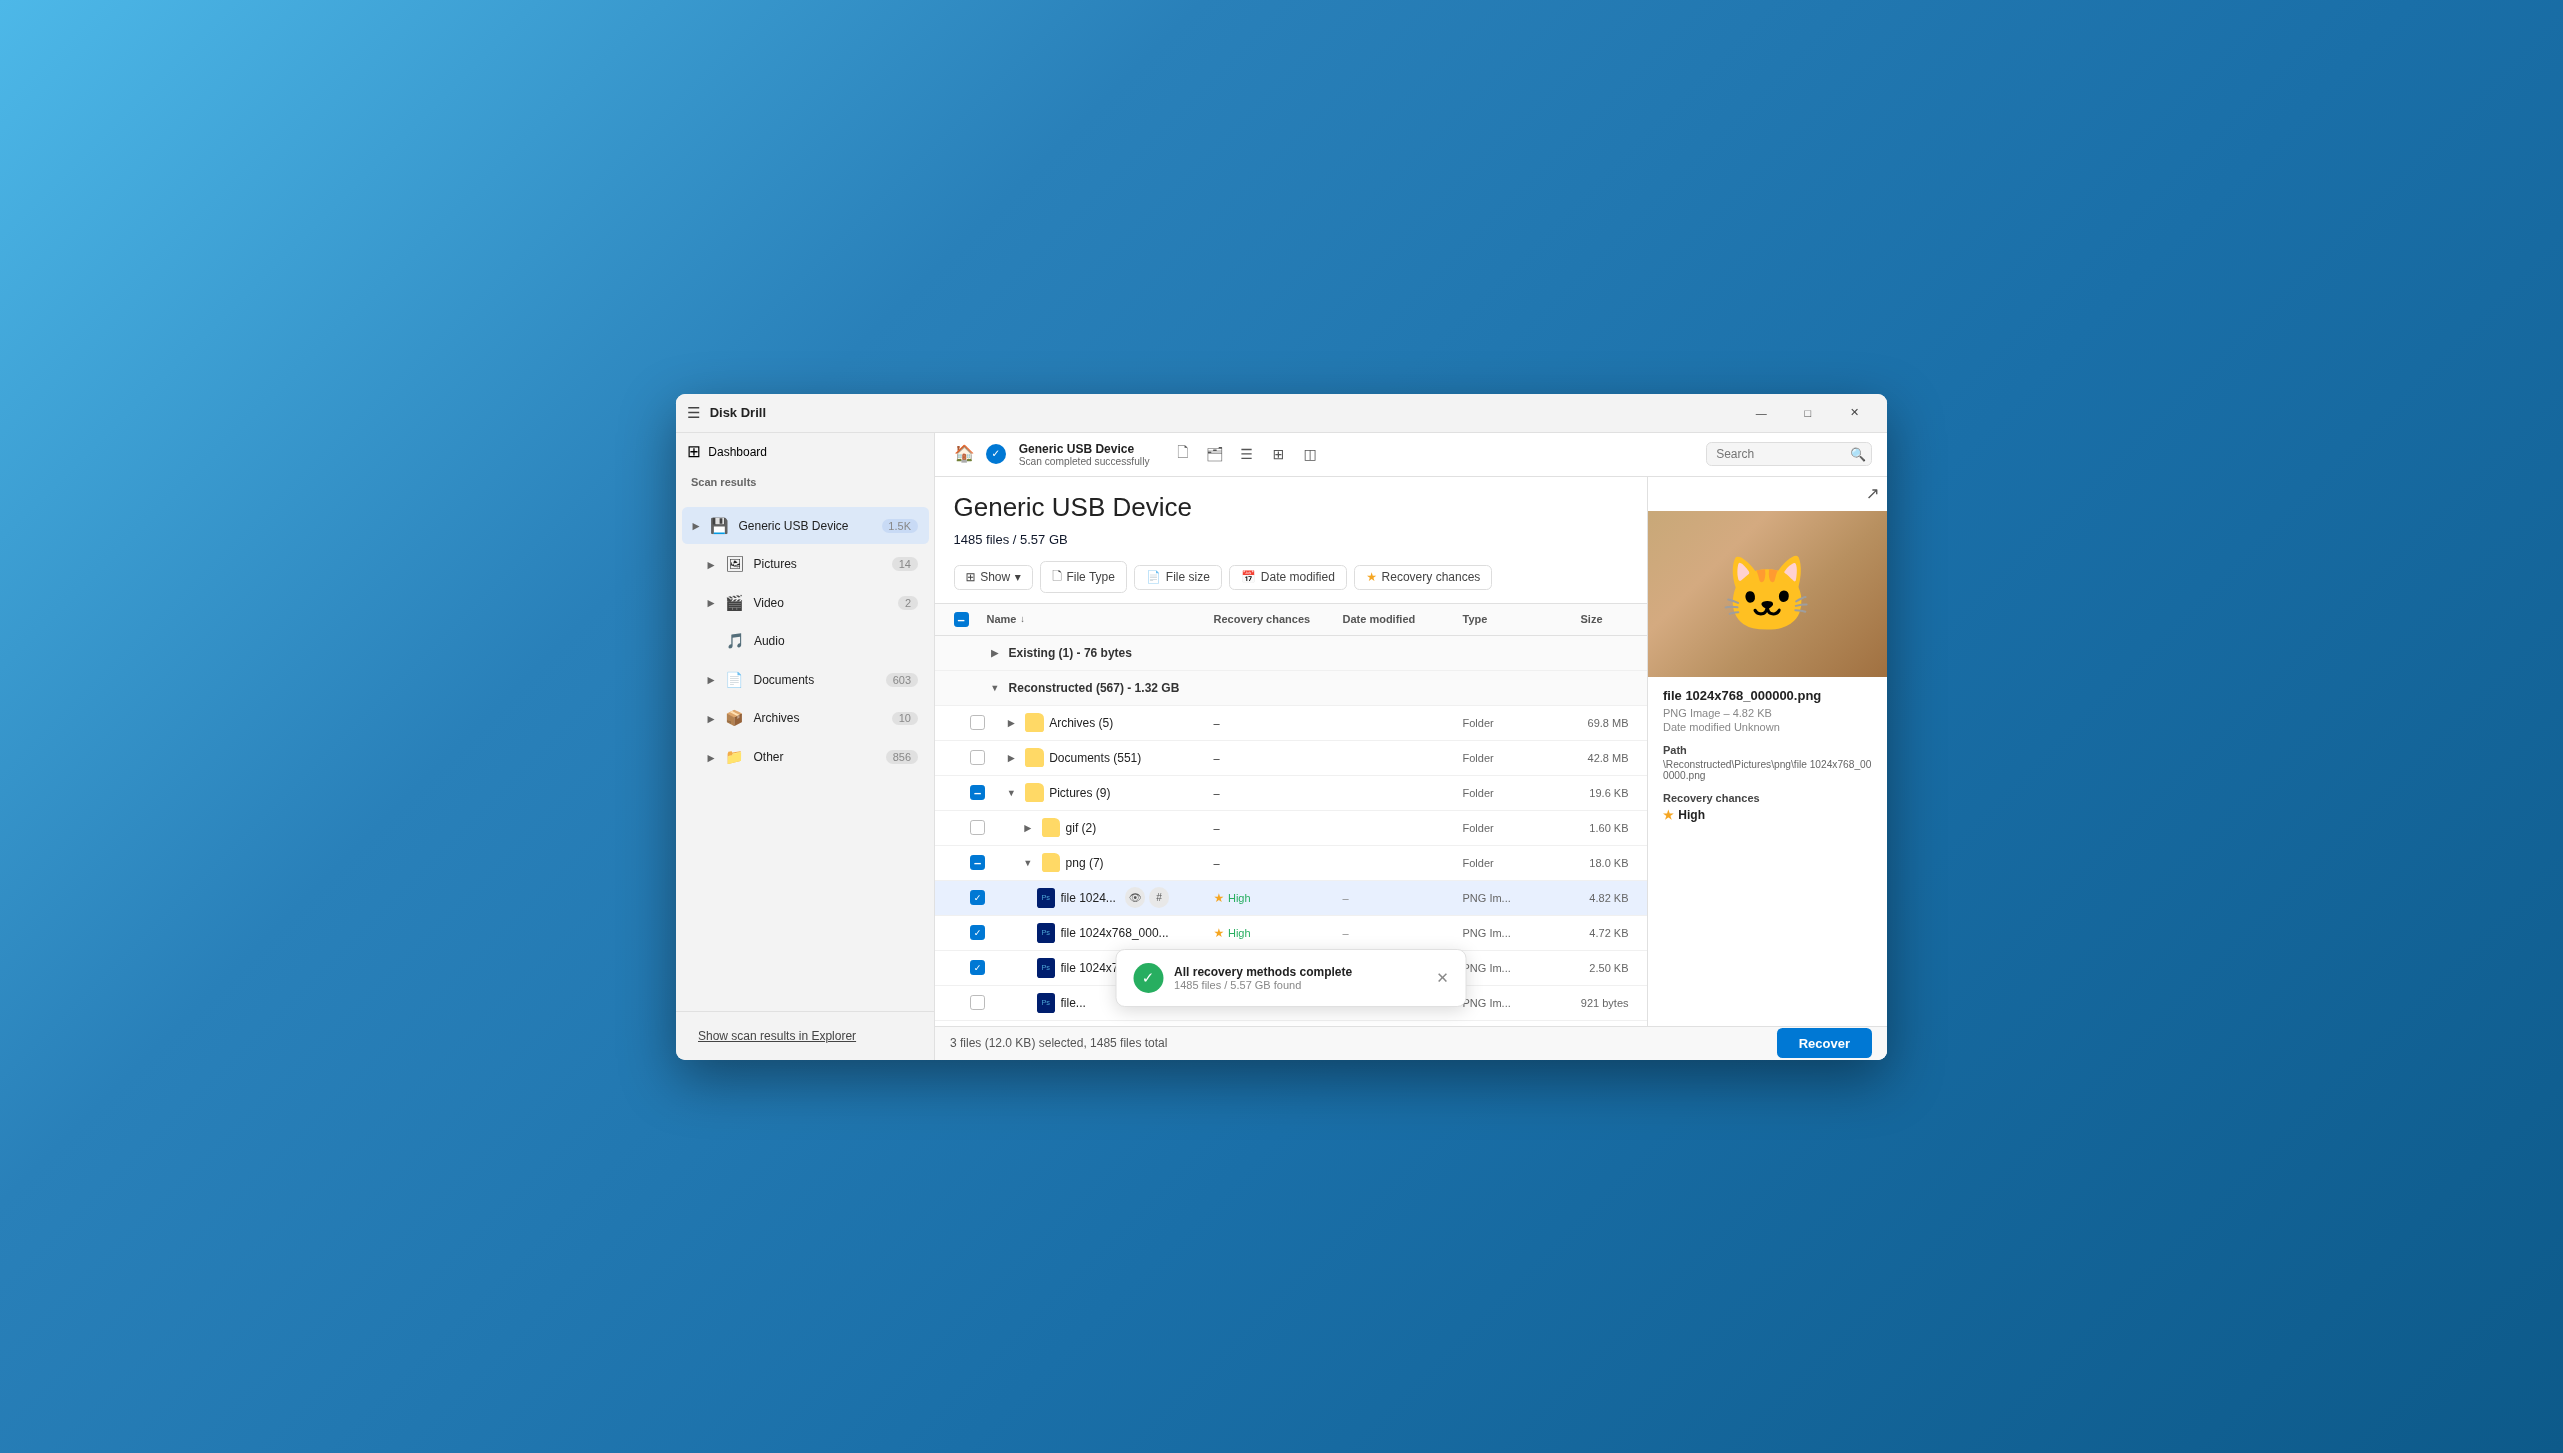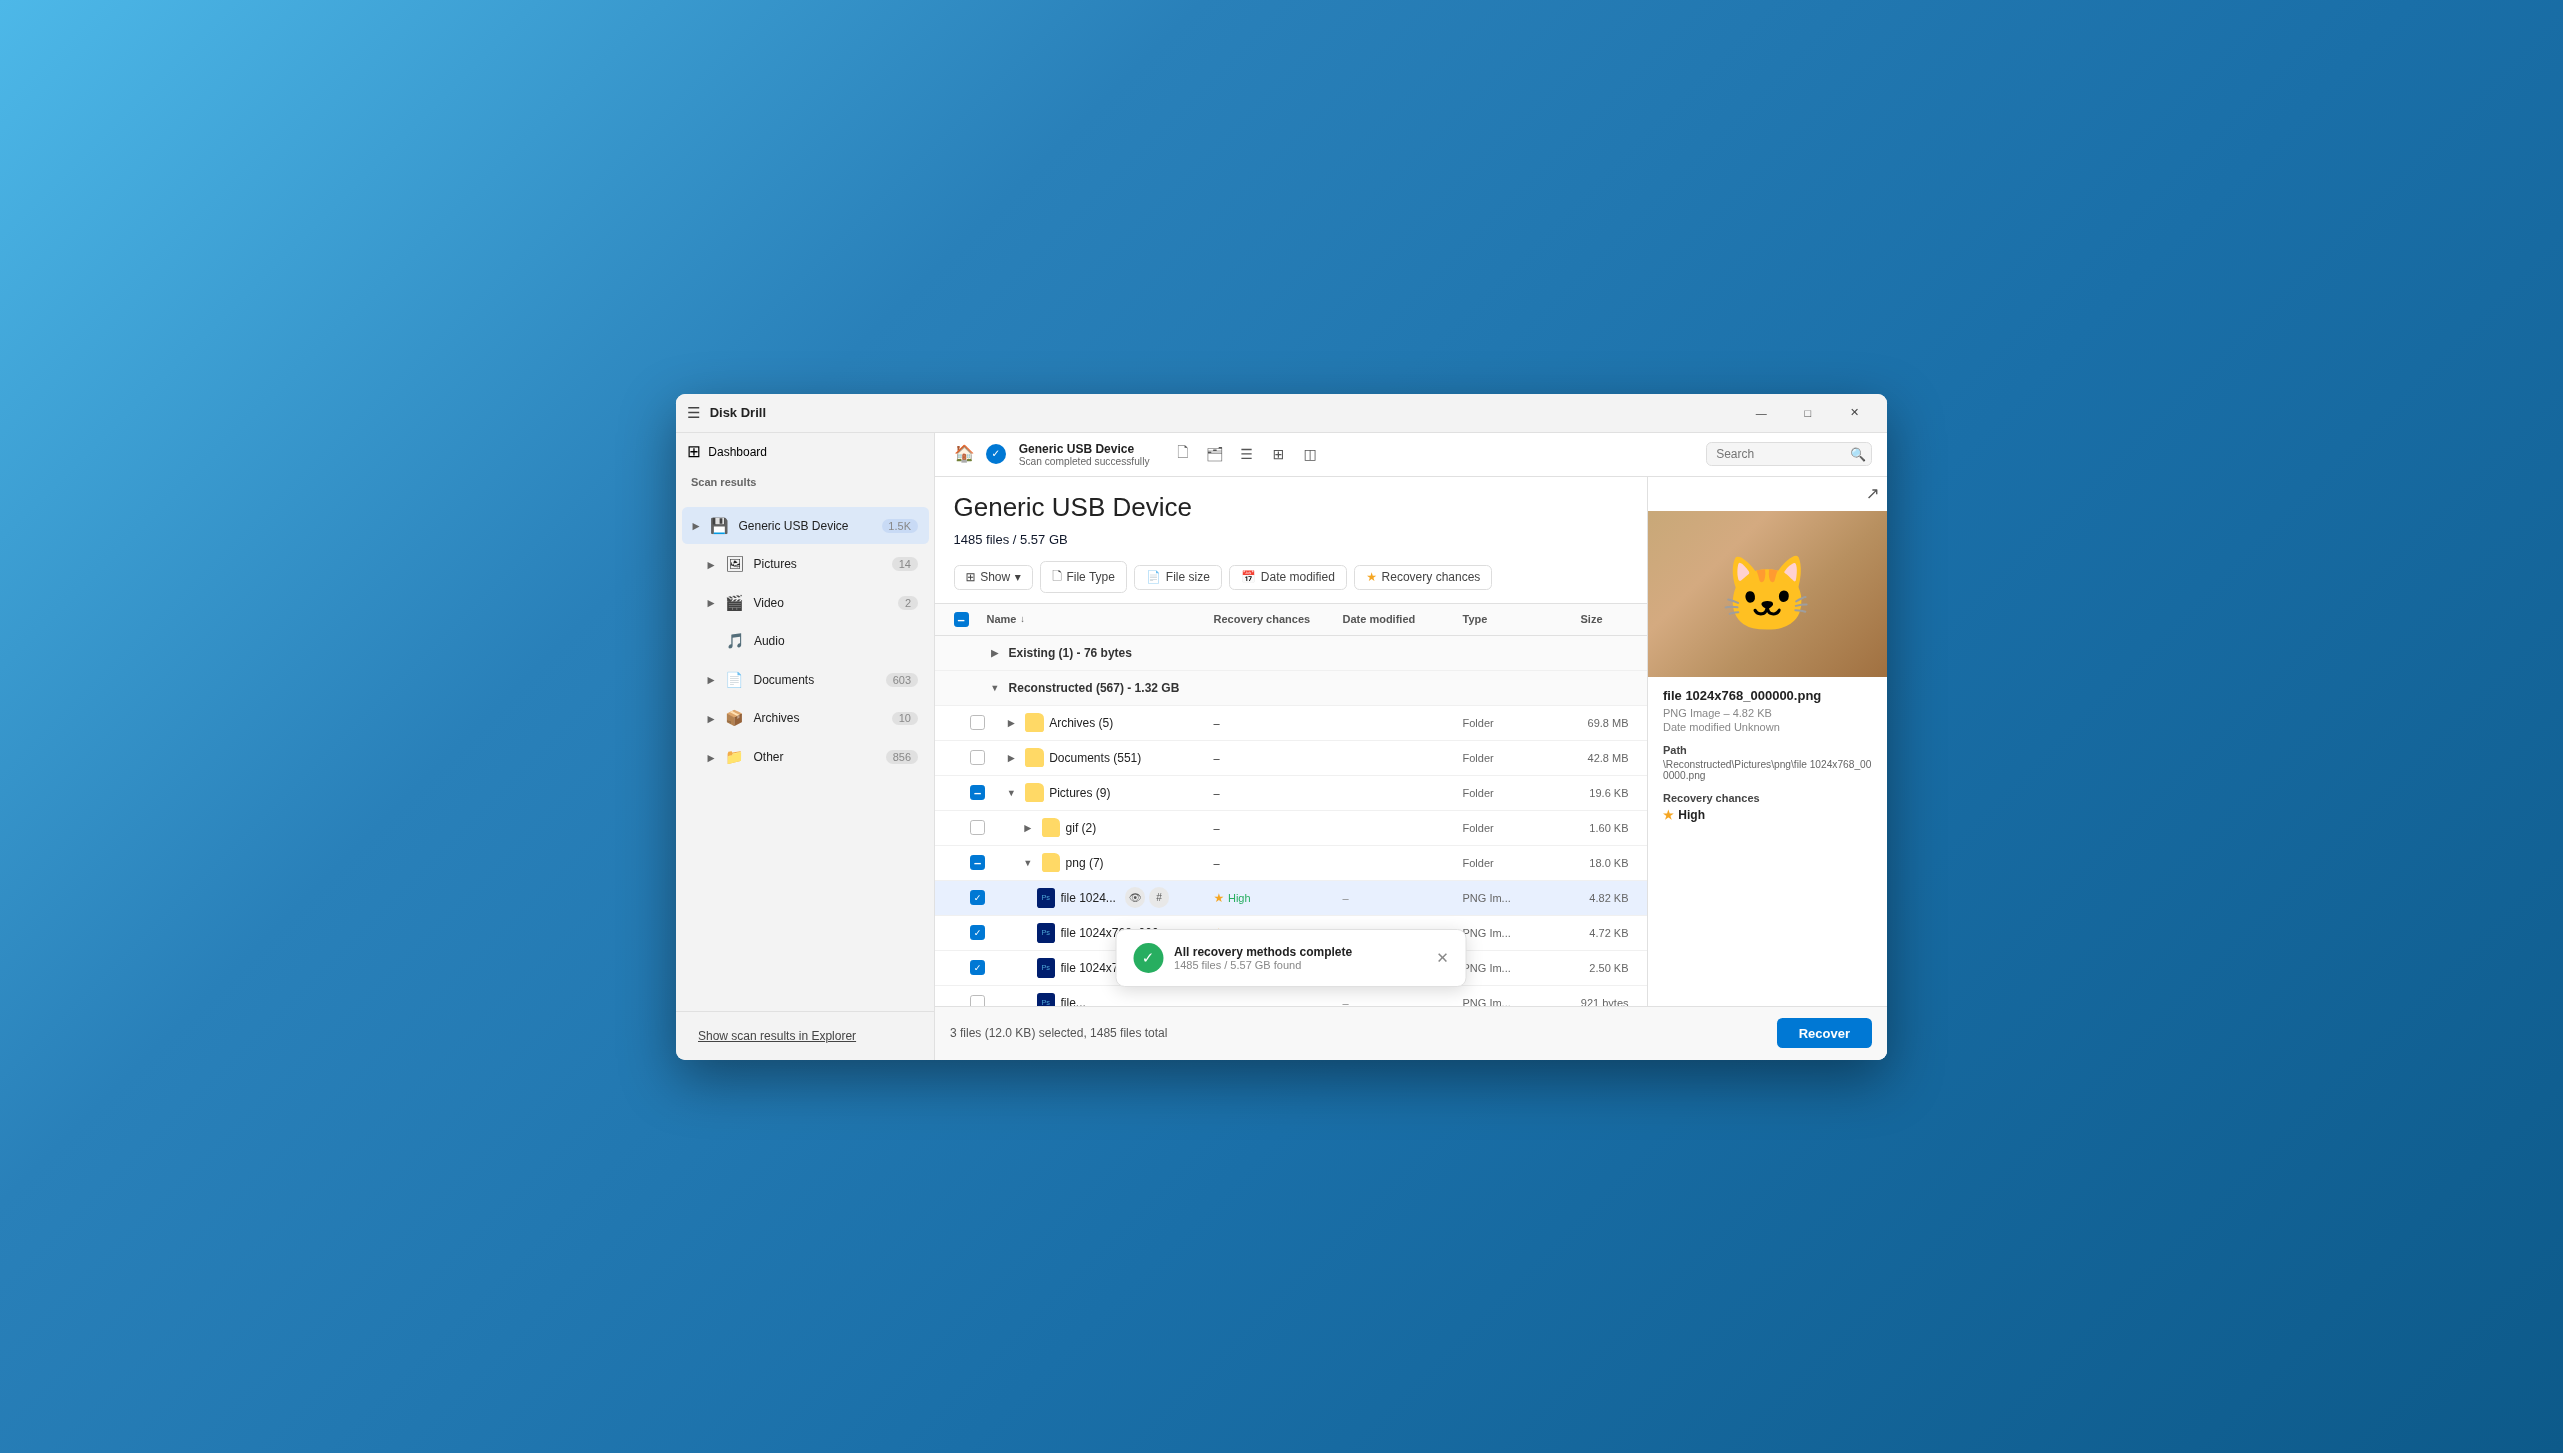--- a/index.html
+++ b/index.html
@@ -524,21 +524,21 @@
     .detail-recovery-value {
       display: flex;
       align-items: center;
       gap: 4.6px;
       font-size: 12px;
       font-weight: 600;
       color: #222;
     }
     
     .bottombar {
-      height: 54px;
+      height: 34px;
       border-top: 0.9px solid #e0e0e0;
       background: #f8f8f8;
       display: flex;
       align-items: center;
       padding: 0 15px;
       flex-shrink: 0;
       gap: 11px;
     }
     .bottombar-status {
       flex: 1;

